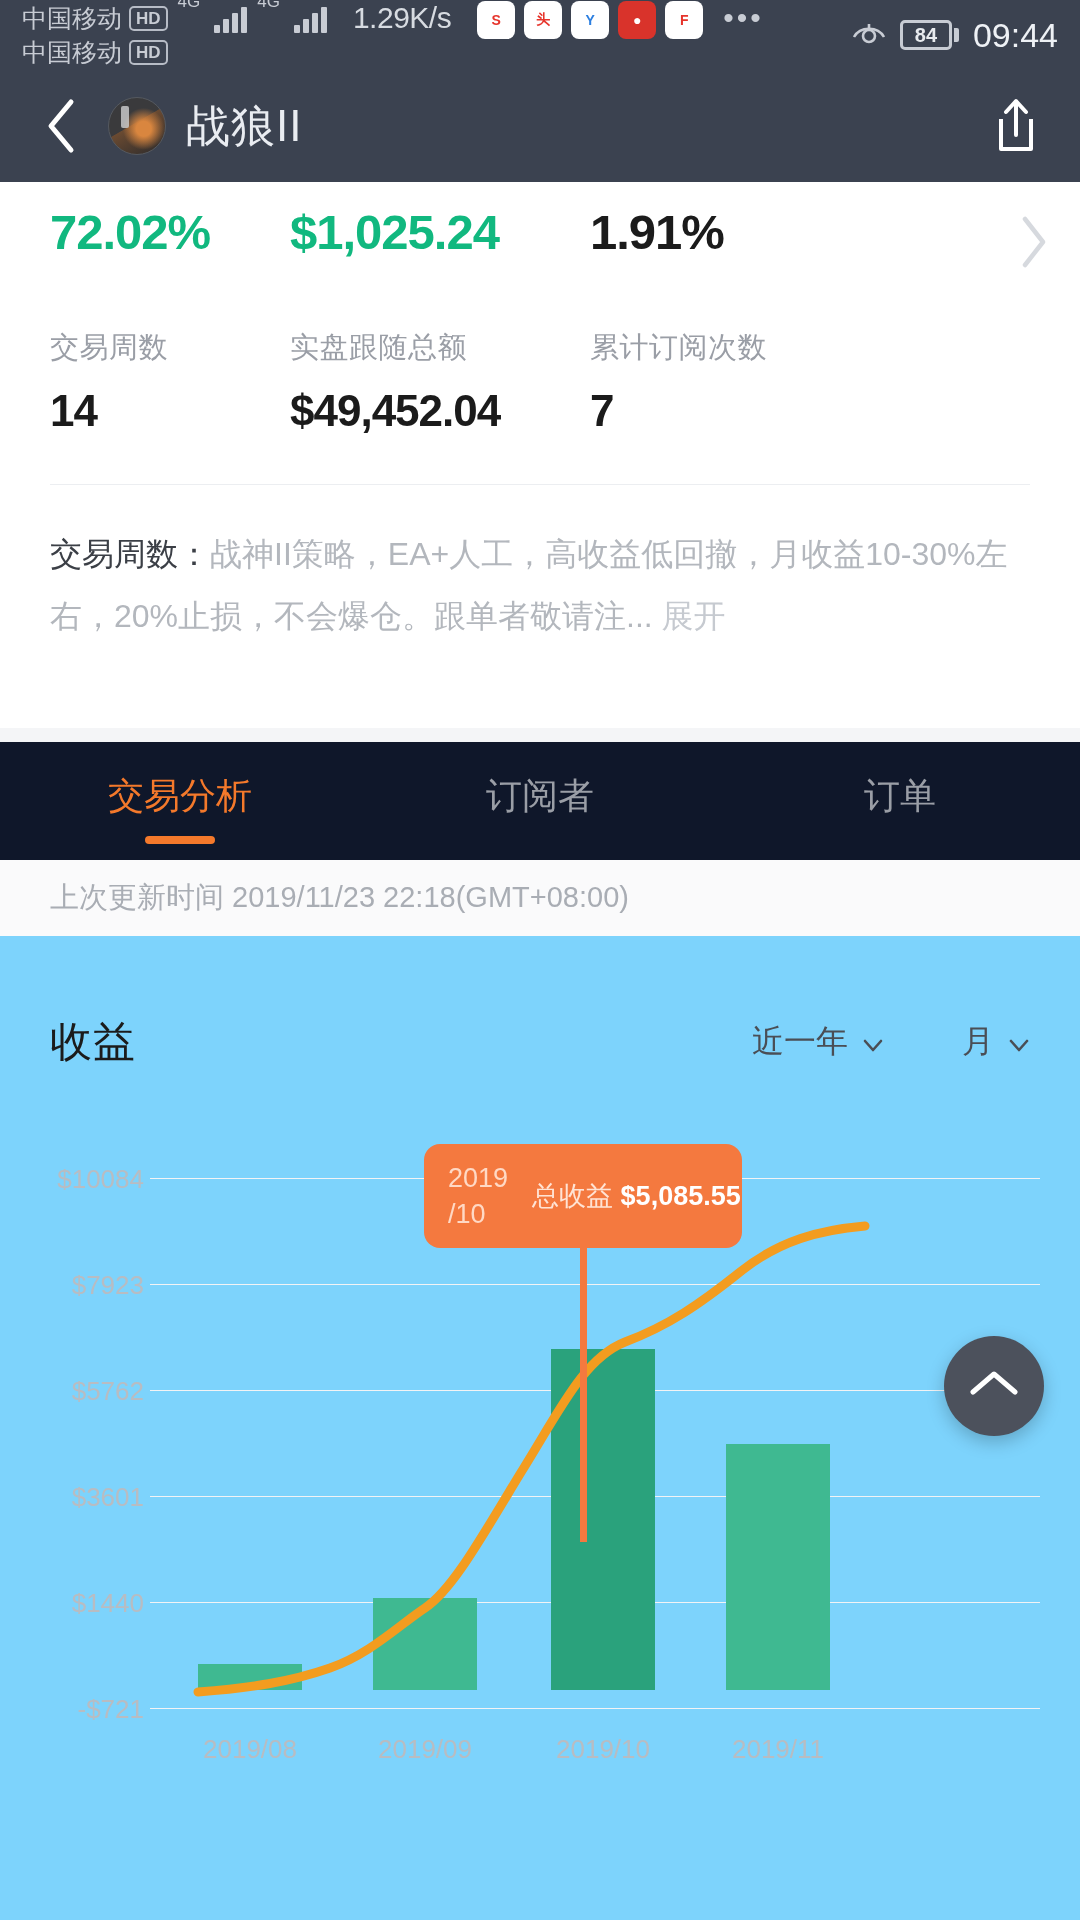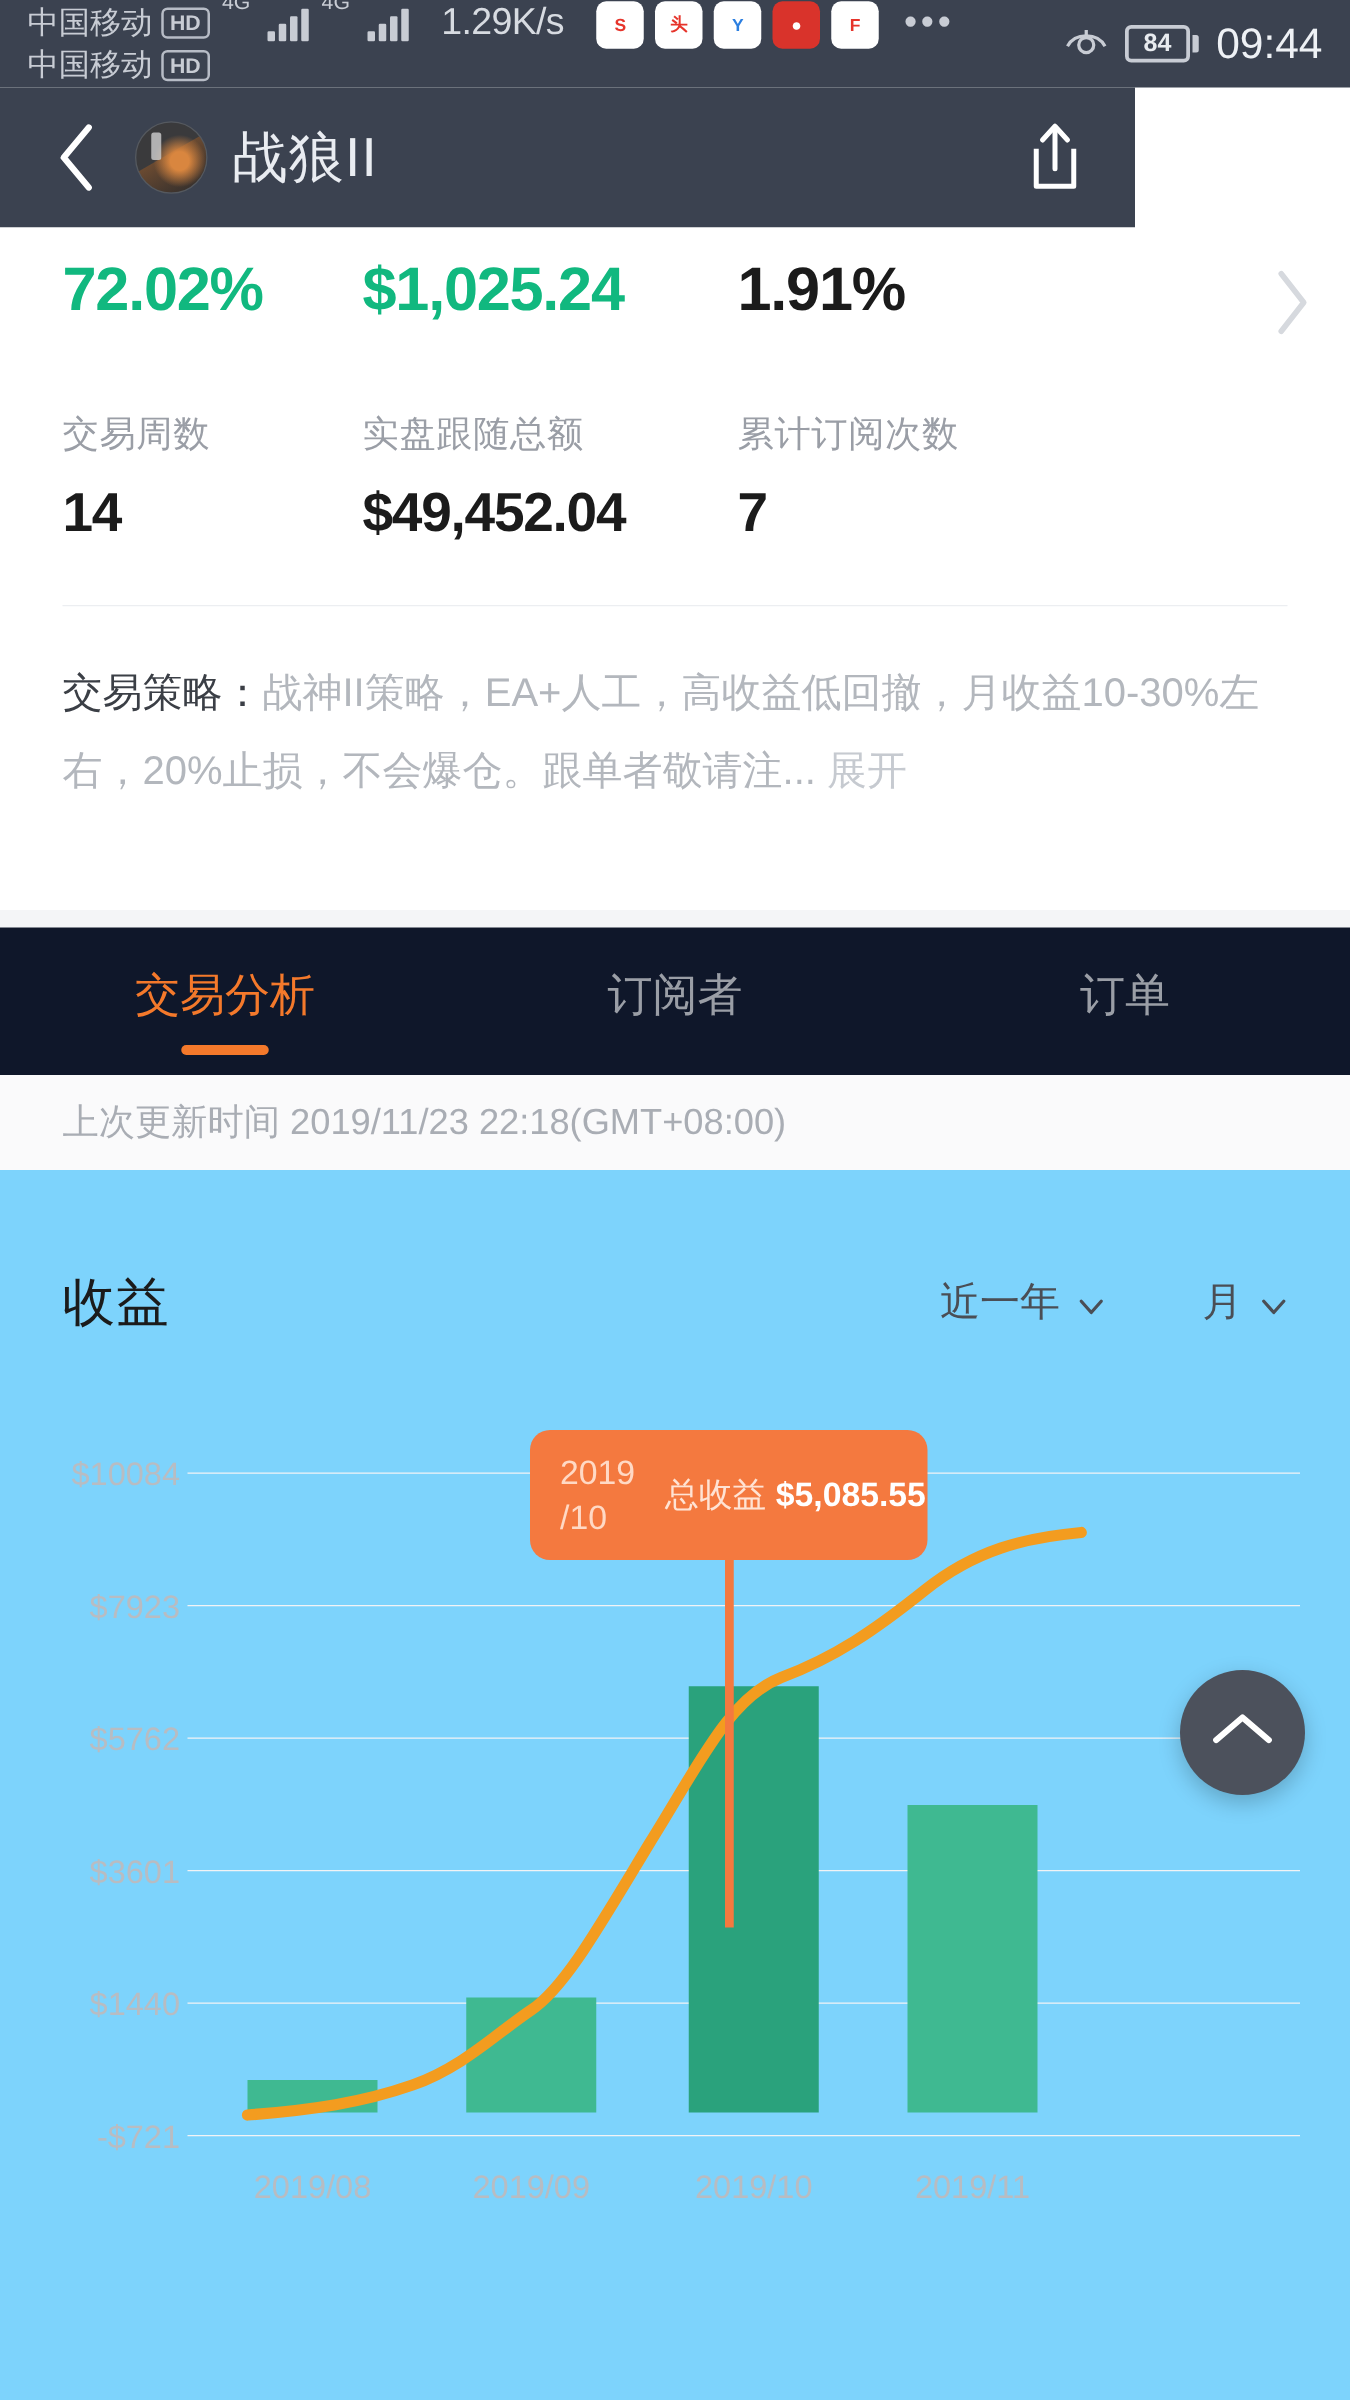--- a/index.html
+++ b/index.html
@@ -44,21 +44,21 @@
   .eye{ width:34px; height:26px; position:relative;}
   .eye svg{ display:block;}
   .batt{ display:flex; align-items:center;}
   .batt-body{ border:3px solid #c8ccd4; border-radius:5px; width:52px; height:30px;
      display:flex; align-items:center; justify-content:center; font-size:20px; color:#e8ebef; font-weight:bold;}
   .batt-cap{ width:5px; height:14px; background:#c8ccd4; border-radius:0 2px 2px 0; margin-left:2px;}
   .clock{ font-size:34px; color:#eef1f5; letter-spacing:0px;}
 
   
   .navbar{
-    position:absolute; left:0; top:70px; width:908px; height:112px;
+    position:absolute; left:0; top:70px; width:1080px; height:112px;
     background:#3b4250; display:flex; align-items:center; padding:0 34px;
   }
   .backbtn{ width:56px; height:56px; display:flex; align-items:center; justify-content:center;}
   .avatar{
     width:58px; height:58px; border-radius:50%; margin-left:18px; flex:0 0 auto;
     background:
       radial-gradient(circle at 62% 55%, #d9863f 0 16%, rgba(217,134,63,0) 45%),
       linear-gradient(150deg,#3a3a3c 0 45%, #6a4a31 46%, #2a2a2c 100%);
     position:relative; overflow:hidden; border:1px solid #55595f;
   }
@@ -259,21 +259,21 @@
     </div>
     <div class="metric m3">
       <div class="m-label">累计订阅次数</div>
       <div class="m-val2">7</div>
     </div>
   </div>
 
   <div class="divider"></div>
 
   <div class="desc">
-    <b>交易策略：</b><span>战神II策略，EA+人工，高收益低回撤，月收益10-30%左右，20%止损，不会爆仓。跟单者敬请注...</span> <span class="more">展开</span>
+    <b>交易周数：</b><span>战神II策略，EA+人工，高收益低回撤，月收益10-30%左右，20%止损，不会爆仓。跟单者敬请注...</span> <span class="more">展开</span>
   </div>
 </div>
 
 <div class="gap"></div>
 
 <div class="tabs">
   <div class="tab active">
       <span>交易分析</span>
     </div>
   <div class="tab">

